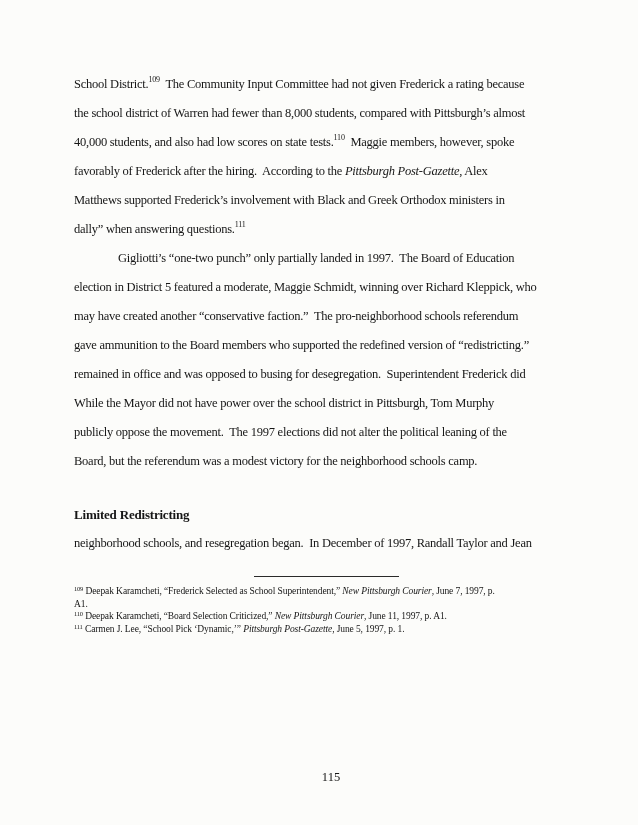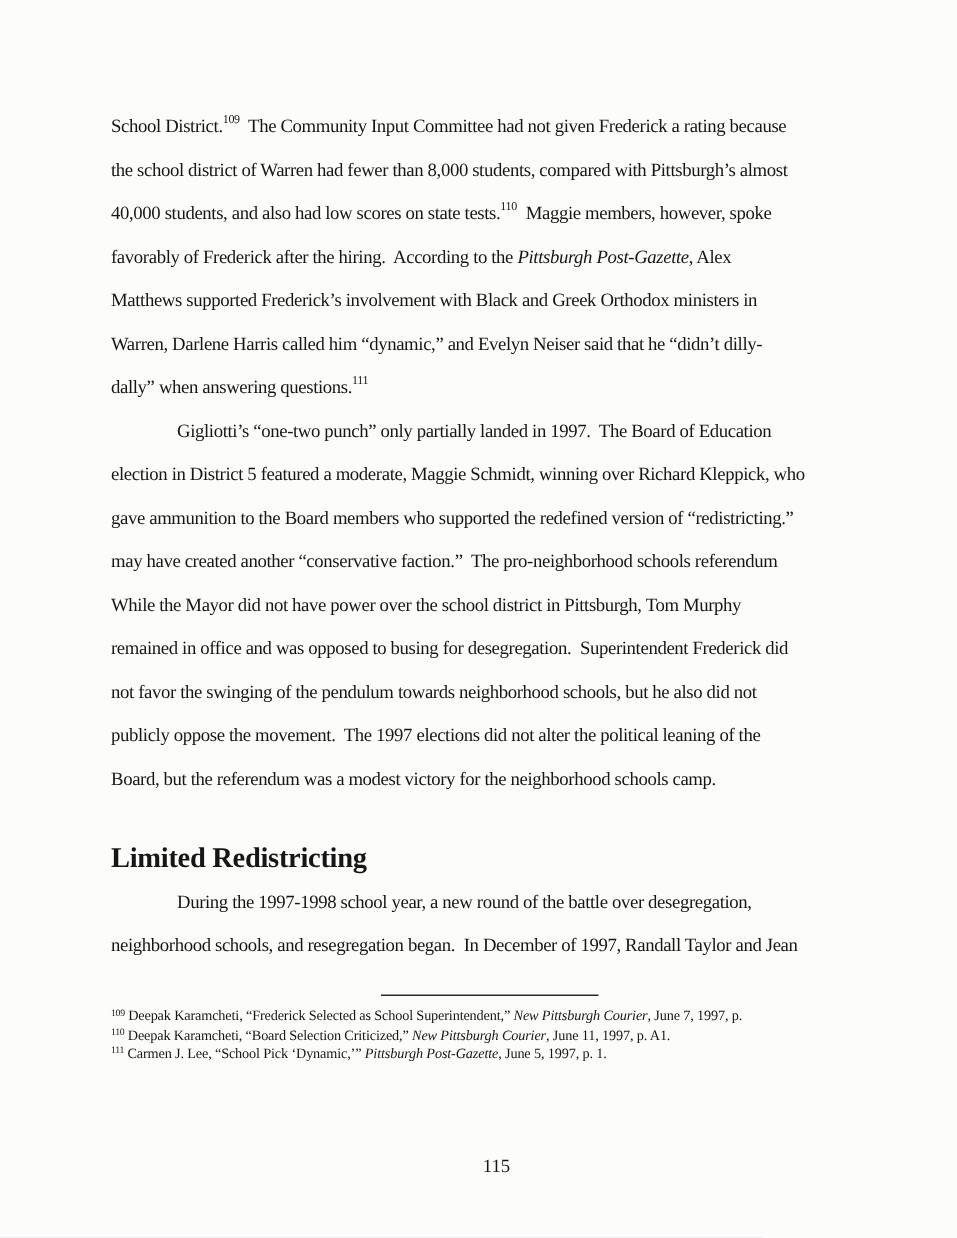--- a/index.html
+++ b/index.html
@@ -40,21 +40,21 @@
   .line sup {
     font-size: 8px;
     letter-spacing: -0.2px;
     vertical-align: 6px;
     line-height: 0;
   }
   .section-heading {
     margin-top: 24px;
     height: 29px;
     line-height: 29px;
-    font-size: 19px;
+    font-size: 13px;
     font-weight: bold;
     letter-spacing: -0.2px;
   }
   .footnote-separator {
     margin-top: 18px;
     width: 145px;
     border: none;
     border-top: 1.4px solid #2a2a2a;
   }
   .footnotes {
@@ -86,44 +86,42 @@
 
 <div class="page">
   <div class="content">
 
     <div class="body-text">
         <div class="line"><span>School District.</span><sup>109</sup><span>  The Community Input Committee had not given Frederick a rating because</span></div>
         <div class="line"><span>the school district of Warren had fewer than 8,000 students, compared with Pittsburgh’s almost</span></div>
         <div class="line"><span>40,000 students, and also had low scores on state tests.</span><sup>110</sup><span>  Maggie members, however, spoke</span></div>
         <div class="line"><span>favorably of Frederick after the hiring.  According to the </span><span style="font-style: italic;">Pittsburgh Post-Gazette</span><span>, Alex</span></div>
         <div class="line"><span>Matthews supported Frederick’s involvement with Black and Greek Orthodox ministers in</span></div>
-        <div class="line"><span>Warren, Darlene Harris called him “dynamic,” and Evelyn Neiser said that he “didn’t dilly-</span></div>
         <div class="line"><span>dally” when answering questions.</span><sup>111</sup></div>
         <div class="line indent"><span>Gigliotti’s “one-two punch” only partially landed in 1997.  The Board of Education</span></div>
         <div class="line"><span>election in District 5 featured a moderate, Maggie Schmidt, winning over Richard Kleppick, who</span></div>
+        <div class="line"><span>may have created another “conservative faction.”  The pro-neighborhood schools referendum</span></div>
         <div class="line"><span>gave ammunition to the Board members who supported the redefined version of “redistricting.”</span></div>
-        <div class="line"><span>may have created another “conservative faction.”  The pro-neighborhood schools referendum</span></div>
+        <div class="line"><span>remained in office and was opposed to busing for desegregation.  Superintendent Frederick did</span></div>
         <div class="line"><span>While the Mayor did not have power over the school district in Pittsburgh, Tom Murphy</span></div>
-        <div class="line"><span>remained in office and was opposed to busing for desegregation.  Superintendent Frederick did</span></div>
-        <div class="line"><span>not favor the swinging of the pendulum towards neighborhood schools, but he also did not</span></div>
         <div class="line"><span>publicly oppose the movement.  The 1997 elections did not alter the political leaning of the</span></div>
         <div class="line"><span>Board, but the referendum was a modest victory for the neighborhood schools camp.</span></div>
       </div>
 
     <div class="section-heading">Limited Redistricting</div>
 
     <div>
-        <div class="line indent"><span>During the 1997-1998 school year, a new round of the battle over desegregation,</span></div>
         <div class="line"><span>neighborhood schools, and resegregation began.  In December of 1997, Randall Taylor and Jean</span></div>
       </div>
 
     <hr class="footnote-separator">
 
     <div class="footnotes">
         <div class="line"><sup>109</sup><span> Deepak Karamcheti, “Frederick Selected as School Superintendent,” </span><span style="font-style: italic;">New Pittsburgh Courier</span><span>, June 7, 1997, p.</span></div>
+        <div class="line"><span>A1.</span></div>
         <div class="line"><sup>110</sup><span> Deepak Karamcheti, “Board Selection Criticized,” </span><span style="font-style: italic;">New Pittsburgh Courier</span><span>, June 11, 1997, p. A1.</span></div>
         <div class="line"><sup>111</sup><span> Carmen J. Lee, “School Pick ‘Dynamic,’” </span><span style="font-style: italic;">Pittsburgh Post-Gazette</span><span>, June 5, 1997, p. 1.</span></div>
       </div>
 
   </div>
 
   <div class="page-number">115</div>
 </div>
 
 </body></html>

